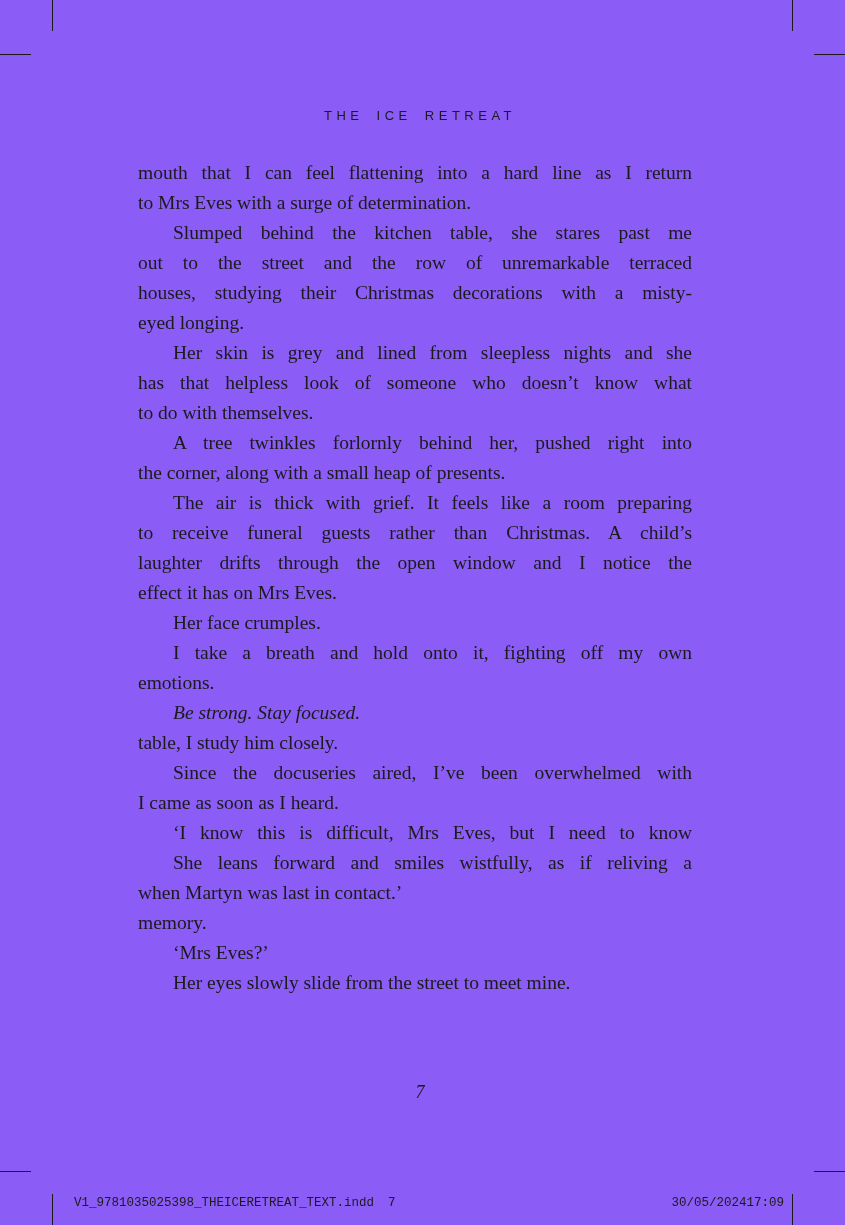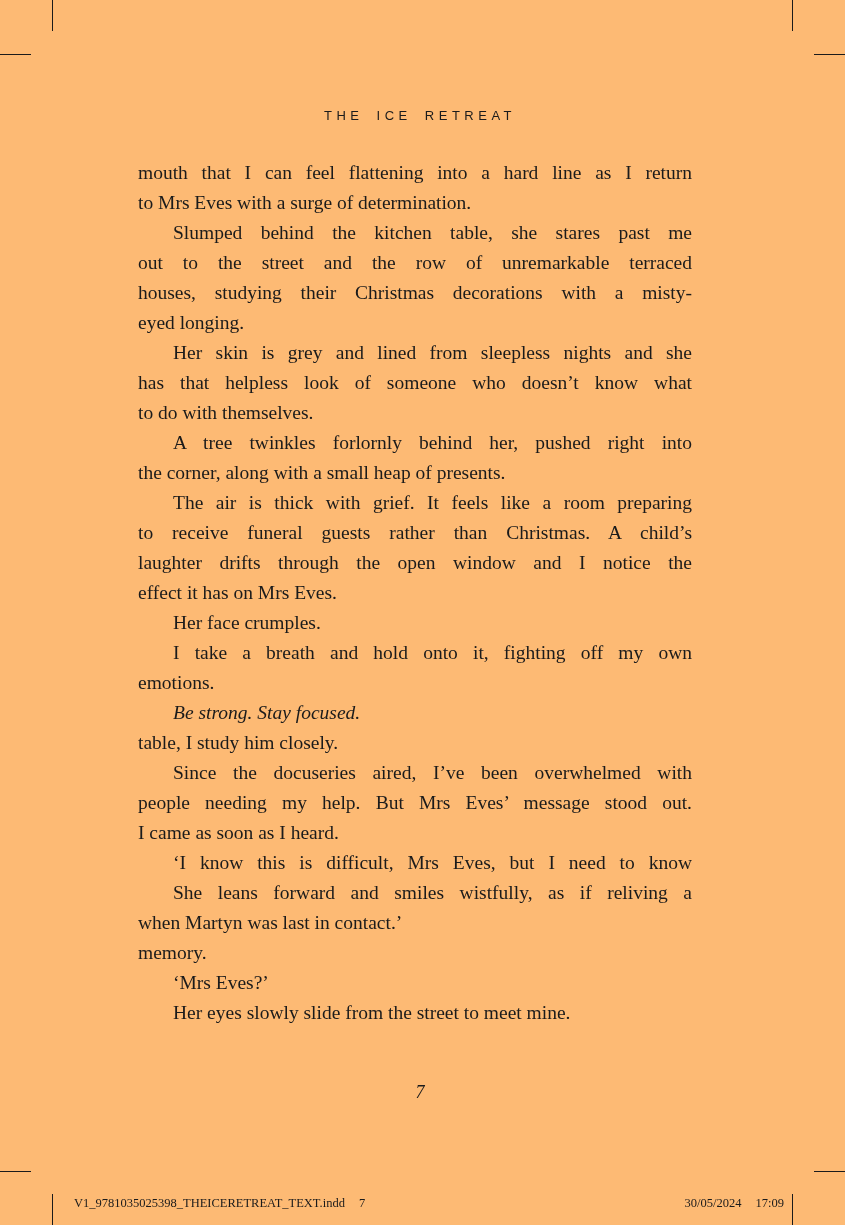--- a/index.html
+++ b/index.html
@@ -1,20 +1,20 @@
 <!DOCTYPE html>
 <html><head>
 <meta charset="utf-8">
 <style>
   html, body { margin: 0; padding: 0; background: #ffffff; }
   .page {
     position: relative;
     width: 845px;
     height: 1225px;
-    background: #fdba74;
+    background: #8b5cf6;
     overflow: hidden;
     font-family: "Liberation Serif", "DejaVu Serif", serif;
     color: #1b1b1b;
   }
   
   .crop { position: absolute; background: #1b1b1b; }
   .crop.v { width: 1px; height: 31px; }
   .crop.h { height: 1px; width: 31px; }
   .crop.v-tl { left: 52px;  top: 0; }
   .crop.v-tr { left: 792px; top: 0; }
@@ -62,29 +62,29 @@
     top: 1082px;
     text-align: center;
     font-size: 18px;
     font-style: italic;
     color: #1b1b1b;
   }
   
   .footer-left, .footer-right {
     position: absolute;
     top: 1196px;
-    font-family: Liberation Serif, serif;
+    font-family: Liberation Mono, monospace;
     font-size: 12.5px;
     color: #1b1b1b;
     white-space: nowrap;
   }
   .footer-left  { left: 74px; }
   .footer-right { right: 61px; }
   .footer-gap   { margin-left: 14px; }
-  .footer-gap-sm{ margin-left: 14px; }
+  .footer-gap-sm{ margin-left: 0; }
 </style>
 </head>
 <body>
 
 <div class="page">
 
   <div class="crop v v-tl"></div>
   <div class="crop v v-tr"></div>
   <div class="crop h h-tl"></div>
   <div class="crop h h-tr"></div>
@@ -110,21 +110,20 @@
       <div class="line indent">The air is thick with grief. It feels like a room preparing</div>
       <div class="line">to receive funeral guests rather than Christmas. A child’s</div>
       <div class="line">laughter drifts through the open window and I notice the</div>
       <div class="line last">effect it has on Mrs Eves.</div>
       <div class="line indent last">Her face crumples.</div>
       <div class="line indent">I take a breath and hold onto it, fighting off my own</div>
       <div class="line last">emotions.</div>
       <div class="line indent last italic">Be strong. Stay focused.</div>
       <div class="line last">table, I study him closely.</div>
       <div class="line indent">Since the docuseries aired, I’ve been overwhelmed with</div>
-      <div class="line">people needing my help. But Mrs Eves’ message stood out.</div>
       <div class="line last">I came as soon as I heard.</div>
       <div class="line indent">‘I know this is difficult, Mrs Eves, but I need to know</div>
       <div class="line indent">She leans forward and smiles wistfully, as if reliving a</div>
       <div class="line last">when Martyn was last in contact.’</div>
       <div class="line last">memory.</div>
       <div class="line indent last">‘Mrs Eves?’</div>
       <div class="line indent last">Her eyes slowly slide from the street to meet mine.</div>
     </div>
 
   <div class="folio">7</div>

